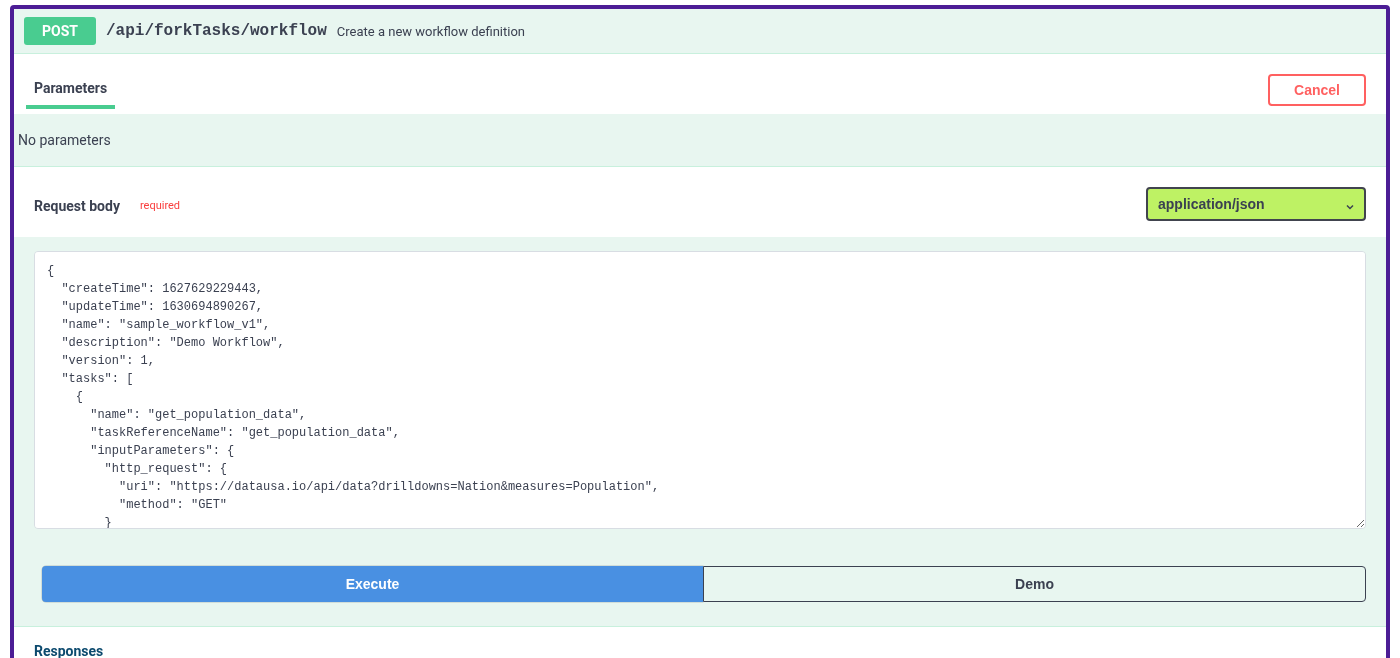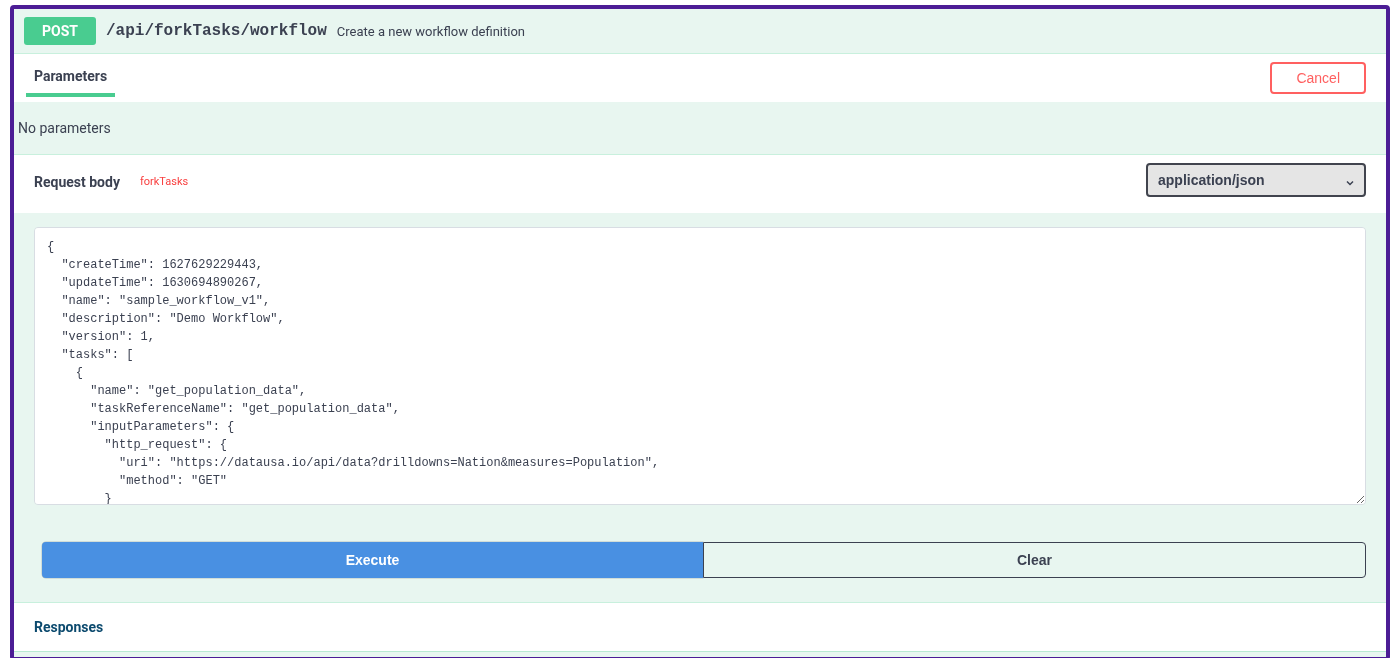--- a/index.html
+++ b/index.html
@@ -44,21 +44,21 @@
     }
     .api-summary {
       font-size: 13px;
       color: #3b4151;
     }
     .section-bar {
       background: #ffffff;
       display: flex;
       align-items: center;
       justify-content: space-between;
-      padding: 8px 20px 0 20px;
+      padding: 20px 20px 0 20px;
       border-top: 1px solid rgba(73, 204, 144, 0.3);
     }
     .section-title-wrap {
       display: flex;
       align-items: center;
       gap: 20px;
     }
     .section-title {
       font-weight: 700;
       font-size: 14px;
@@ -80,39 +80,39 @@
     .required-tag {
       color: #f93e3e;
       font-size: 11px;
       font-weight: 400;
       margin-top: -14px;
     }
     .cancel-btn {
       border: 2px solid #ff6060;
       color: #ff6060;
       background: #ffffff;
-      font-weight: 400;
+      font-weight: 700;
       font-size: 14px;
       padding: 6px 24px;
       border-radius: 4px;
       cursor: pointer;
       margin-bottom: 8px;
     }
     .no-params {
       padding: 18px 4px;
       color: #3b4151;
       font-size: 14px;
     }
     .content-type-select {
       border: 2px solid #41444e;
       border-radius: 4px;
       font-weight: 700;
       font-size: 14px;
       padding: 7px 36px 7px 10px;
-      background: #e5e5e5;
+      background: #bef264;
       color: #3b4151;
       appearance: none;
       min-width: 220px;
       margin-bottom: 8px;
       position: relative;
     }
     .select-wrap {
       position: relative;
       margin-bottom: 8px;
     }
@@ -201,21 +201,21 @@
   <div class="section-bar">
     <div class="section-title tab-underline">Parameters</div>
     <button class="cancel-btn">Cancel</button>
   </div>
 
   <div class="no-params">No parameters</div>
 
   <div class="section-bar">
     <div class="section-title-wrap">
       <div class="section-title">Request body</div>
-      <div class="required-tag">forkTasks</div>
+      <div class="required-tag">required</div>
     </div>
     <div class="select-wrap">
       <select class="content-type-select">
         <option>application/json</option>
       </select>
       <span class="chevron">
         <svg width="12" height="12" viewBox="0 0 24 24" fill="none" stroke="currentColor" stroke-width="3">
             <polyline points="6 9 12 15 18 9"></polyline>
           </svg>
       </span>
@@ -241,21 +241,21 @@
       },
       "type": "HTTP",
       "decisionCases": {},
       "defaultCase": [],
       "forkTasks": [],
       "startDelay": 0,</textarea>
   </div>
 
   <div class="button-row">
     <button class="execute-btn">Execute</button>
-    <button class="clear-btn">Clear</button>
+    <button class="clear-btn">Demo</button>
   </div>
 
   <div class="responses-bar">
     <div class="responses-title">Responses</div>
   </div>
 
   <div class="bottom-strip"></div>
 
 </div>
 

